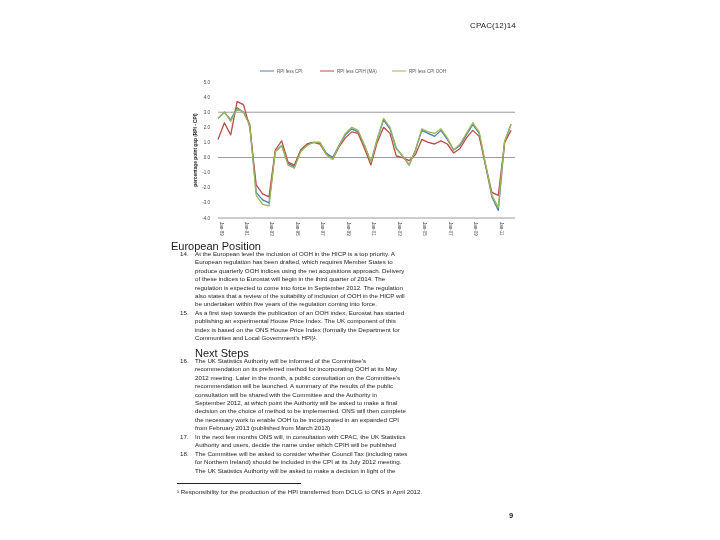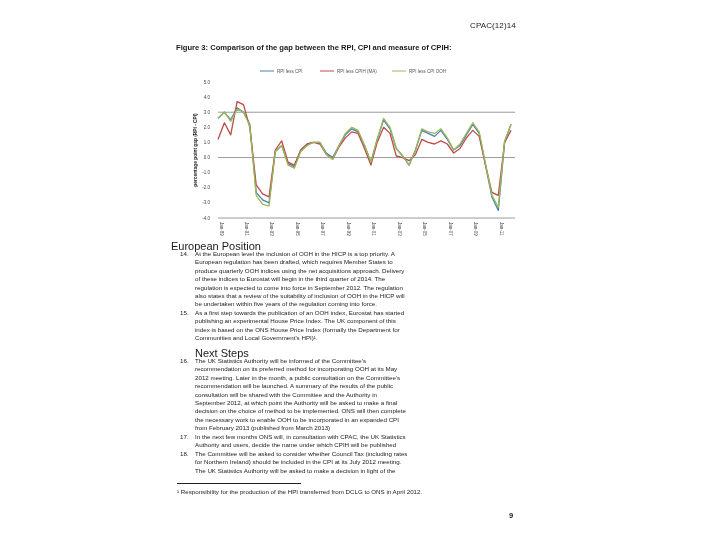--- a/index.html
+++ b/index.html
@@ -22,21 +22,20 @@
   .ylabel { font-family: "Liberation Sans", sans-serif; font-size: 4.8px; fill: #222; font-weight: bold; }
 </style>
 </head>
 <body>
 
 <div class="page">
 
   <div class="doc-ref">CPAC(12)14</div>
 
   <div class="fig-title">
-    <div>Figure 3: Comparison of the gap between the RPI, CPI and measure of CPIH:</div>
   </div>
 
   <div class="chart">
     <svg id="chart-svg" width="350" height="170" viewBox="0 0 350 170">
         <line x1="90" y1="5" x2="104" y2="5" stroke="#4a7ebb" stroke-width="1"></line>
         <text x="107" y="7" class="legend-text">RPI less CPI</text>
         <line x1="150" y1="5" x2="164" y2="5" stroke="#be4b48" stroke-width="1"></line>
         <text x="167" y="7" class="legend-text">RPI less CPIH (MA)</text>
         <line x1="222" y1="5" x2="236" y2="5" stroke="#98b954" stroke-width="1"></line>
         <text x="239" y="7" class="legend-text">RPI less CPI OOH</text>

